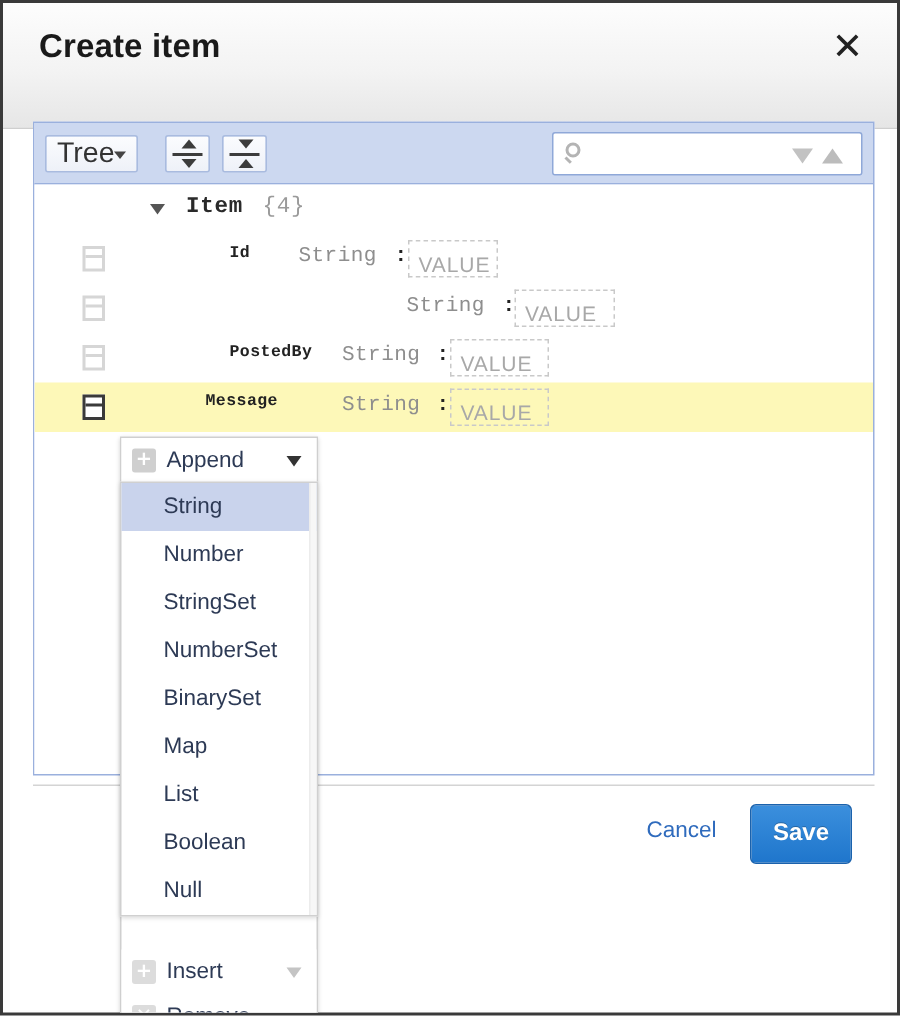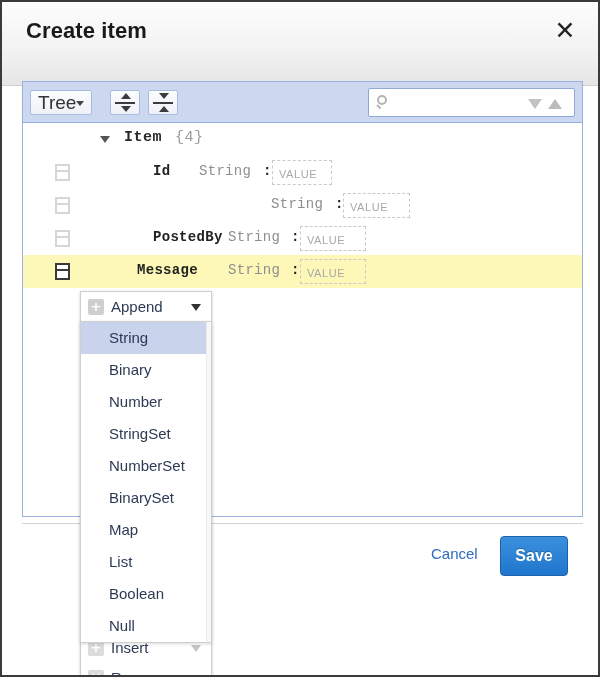--- a/index.html
+++ b/index.html
@@ -220,21 +220,21 @@
     position: absolute;
     left: 152px; top: 6px;
     font-size: 15px;
     color: #9a9a9a;
     letter-spacing: 0.5px;
   }
 
   .field-name {
     position: absolute;
     top: 7px;
-    font-size: 14px;
+    font-size: 11px;
     font-weight: bold;
     color: #222;
     letter-spacing: 0.3px;
     white-space: nowrap;
   }
   .field-type {
     position: absolute;
     top: 7px;
     font-size: 14px;
     color: #8e8e8e;
@@ -248,21 +248,21 @@
     font-weight: bold;
     color: #222;
   }
   .value-box {
     position: absolute;
     top: 4px;
     height: 25px;
     min-width: 60px;
     border: 1px dashed #c9c9c9;
     font-family: "Liberation Sans", sans-serif;
-    font-size: 11px;
+    font-size: 14px;
     color: #a8a8a8;
     letter-spacing: 0.6px;
     padding: 7px 0 0 6px;
     cursor: text;
   }
 
   
   #context-menu {
     position: absolute;
     left: 78px; top: 289px;
@@ -466,21 +466,20 @@
     </div>
     <div class="menu-entry">
       <span class="menu-icon cross">✕</span>
       <span>Remove</span>
     </div>
   </div>
 
   <div id="submenu">
     <div id="submenu-scroll-track"></div>
     <div class="submenu-item active">String</div>
-    <div class="submenu-item">Binary</div>
     <div class="submenu-item">Number</div>
     <div class="submenu-item">StringSet</div>
     <div class="submenu-item">NumberSet</div>
     <div class="submenu-item">BinarySet</div>
     <div class="submenu-item">Map</div>
     <div class="submenu-item">List</div>
     <div class="submenu-item">Boolean</div>
     <div class="submenu-item">Null</div>
   </div>
 

